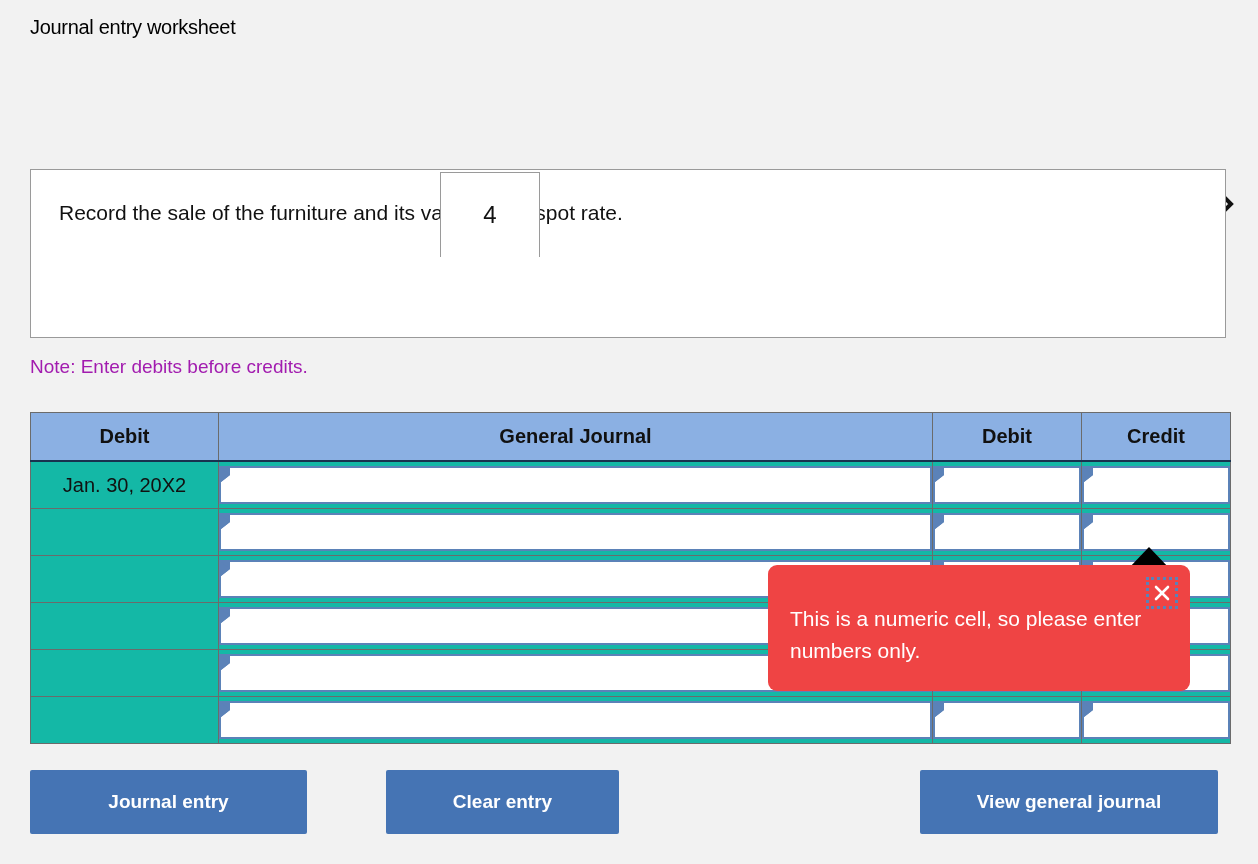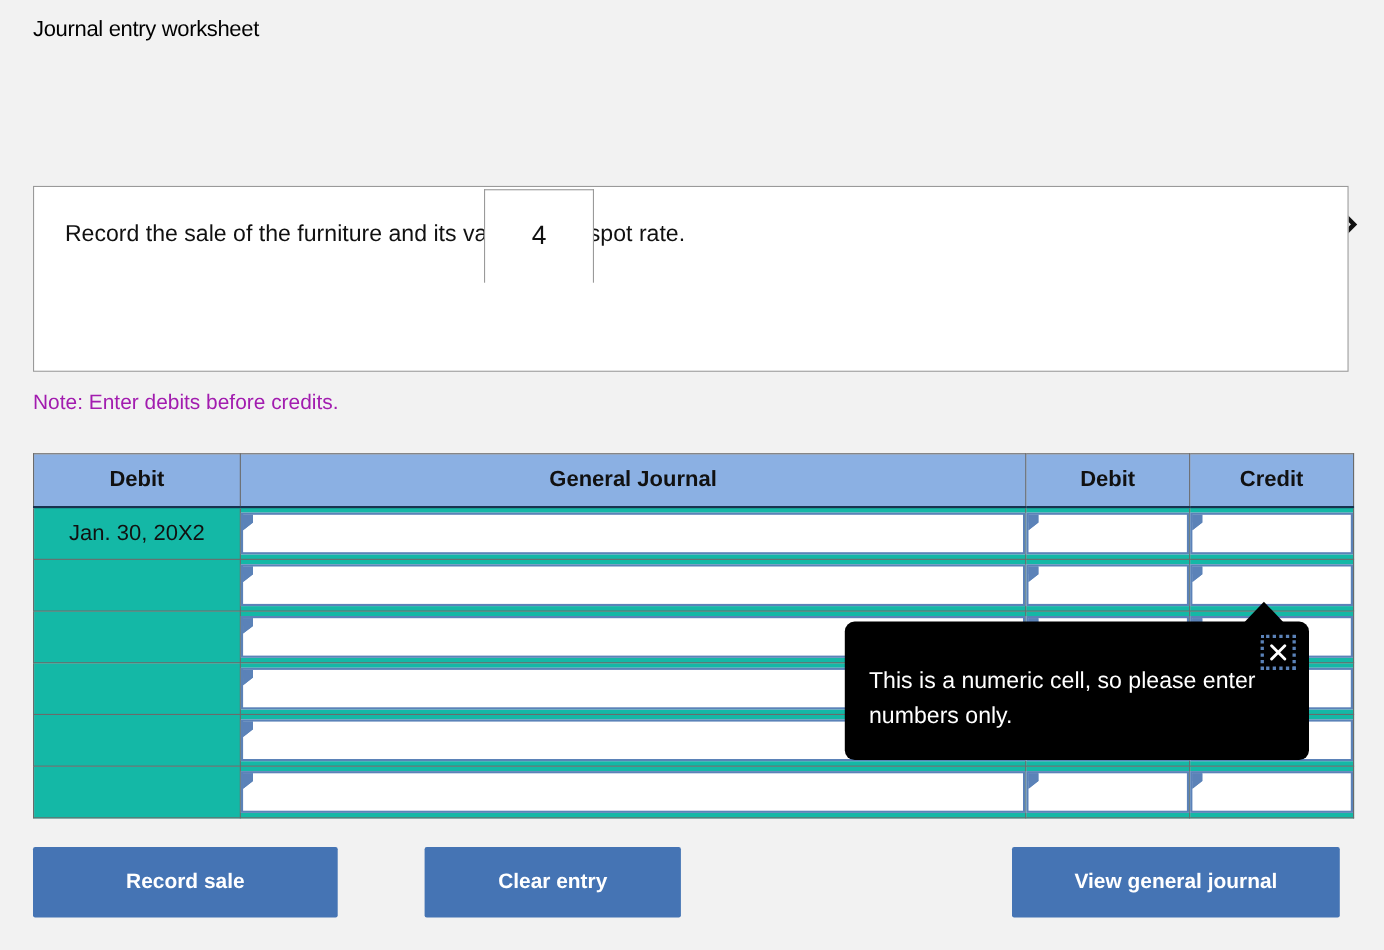--- a/index.html
+++ b/index.html
@@ -197,21 +197,21 @@
     border-left: 9px solid #5b82b8;
   }
 
   
   .tooltip {
     position: absolute;
     left: 768px;
     top: 565px;
     width: 422px;
     height: 126px;
-    background: #000000;
+    background: #ef4444;
     border-radius: 9px;
     z-index: 30;
   }
   .tooltip-arrow {
     position: absolute;
     left: 1128px;
     top: 547px;
     width: 0;
     height: 0;
     border-left: 21px solid transparent;
@@ -462,15 +462,15 @@
   <div class="tooltip-close">
     <span>
       <svg width="18" height="18" viewBox="0 0 18 18">
         <line x1="3" y1="3" x2="15" y2="15" stroke="#ffffff" stroke-width="2.6" stroke-linecap="round"></line>
         <line x1="15" y1="3" x2="3" y2="15" stroke="#ffffff" stroke-width="2.6" stroke-linecap="round"></line>
       </svg>
     </span>
   </div>
 </div>
 
-<div class="btn btn-record">Record sale</div>
+<div class="btn btn-record">Journal entry</div>
 <div class="btn btn-clear">Clear entry</div>
 <div class="btn btn-view">View general journal</div>
 
 </body></html>

